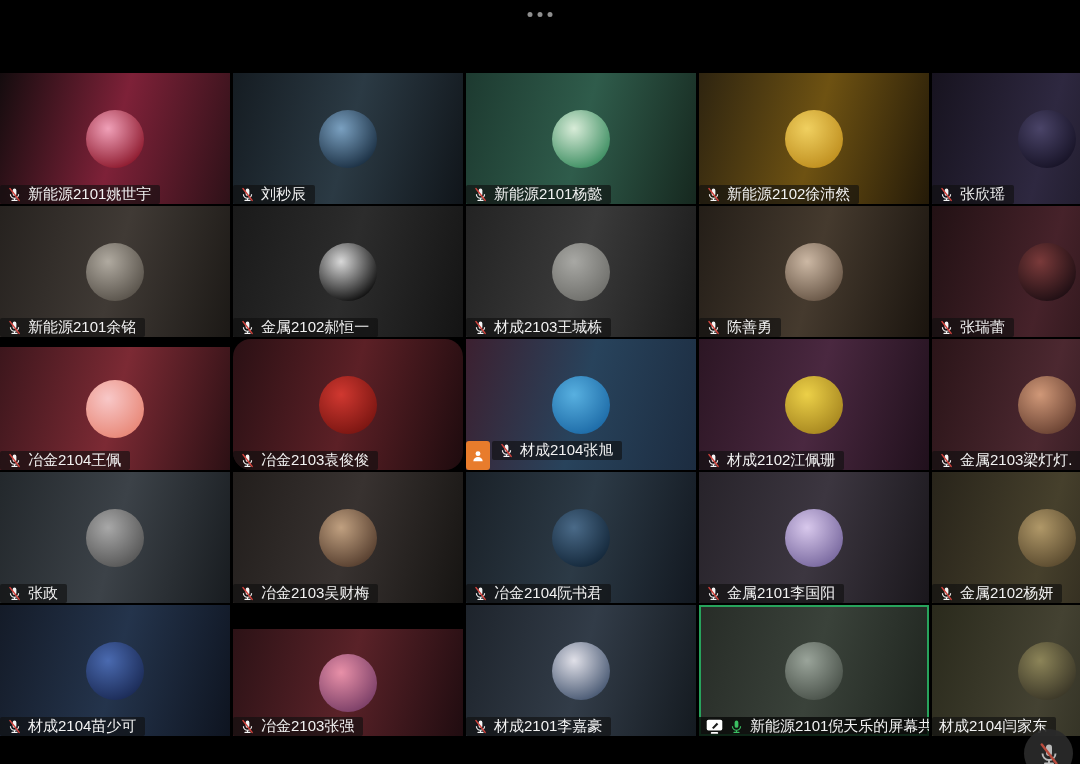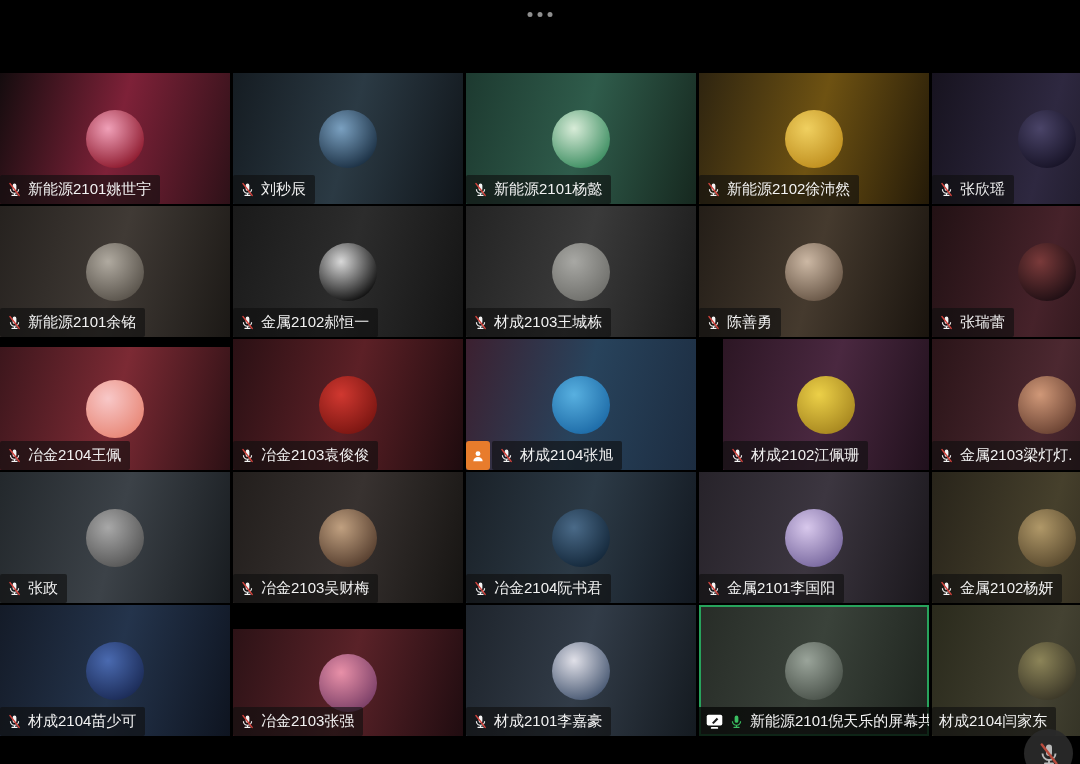--- a/index.html
+++ b/index.html
@@ -19,21 +19,21 @@
   .avatar {
     position:absolute; left:50%; top:50%; transform:translate(-50%,-50%);
     width:58px; height:58px; border-radius:50%;
   }
   .label-row { position:absolute; left:0; bottom:0; display:flex; align-items:stretch; gap:2px; max-width:100%; }
   .badge {
     width:24px; height:29px; background:#e87c2c; border-radius:3px; flex:0 0 auto;
     display:flex; align-items:center; justify-content:center;
   }
   .label {
-    display:flex; align-items:center; gap:6px; height:29px;
+    display:flex; align-items:center; gap:6px; height:19px;
     background:rgba(14,14,14,.62); border-radius:2px; padding:0 9px 0 7px;
     overflow:hidden;
   }
   .tile.share .label-row { right:0; }
   .tile.share .label { flex:1; background:rgba(8,10,8,.82); border-radius:0; }
   .pname { color:#f2f2f2; font-size:15px; white-space:nowrap; }
   .micwrap { display:flex; align-items:center; flex:0 0 auto; }
 
   .float-mic {
     position:absolute; left:1024px; top:729px; width:49px; height:49px; border-radius:50%;
@@ -264,21 +264,21 @@
             <line x1="12" y1="18" x2="12" y2="21" stroke="#f5f5f5" stroke-width="1.9"></line>
             <line x1="8" y1="21.4" x2="16" y2="21.4" stroke="#f5f5f5" stroke-width="1.9" stroke-linecap="round"></line>
             <line x1="4.8" y1="2.6" x2="19.4" y2="21.4" stroke="#d2423c" stroke-width="2.5" stroke-linecap="round"></line>
           </svg>
         </span>
         <span class="pname">冶金2104王佩</span>
       </div>
     </div>
   </div>
 
-  <div class="tile" style="background: linear-gradient(105deg, rgb(42, 16, 20), rgb(92, 32, 38) 50%, rgb(30, 11, 14));">
+  <div class="tile" style="background: linear-gradient(105deg, rgb(42, 16, 20), rgb(92, 32, 38) 50%, rgb(30, 11, 14)); border-radius: 18px;">
     <div class="avatar" style="background: radial-gradient(circle at 38% 32%, rgb(208, 56, 48), rgb(124, 22, 18) 78%);"></div>
     <div class="label-row">
 
       <div class="label">
 
         <span class="micwrap mic-muted">
           <svg width="15" height="15" viewBox="0 0 24 24">
             <rect x="9" y="2.5" width="6" height="11.5" rx="3" fill="#f5f5f5"></rect>
             <path d="M5.5 11.5a6.5 6.5 0 0 0 13 0" fill="none" stroke="#f5f5f5" stroke-width="1.9"></path>
             <line x1="12" y1="18" x2="12" y2="21" stroke="#f5f5f5" stroke-width="1.9"></line>
@@ -309,21 +309,21 @@
             <line x1="12" y1="18" x2="12" y2="21" stroke="#f5f5f5" stroke-width="1.9"></line>
             <line x1="8" y1="21.4" x2="16" y2="21.4" stroke="#f5f5f5" stroke-width="1.9" stroke-linecap="round"></line>
             <line x1="4.8" y1="2.6" x2="19.4" y2="21.4" stroke="#d2423c" stroke-width="2.5" stroke-linecap="round"></line>
           </svg>
         </span>
         <span class="pname">材成2104张旭</span>
       </div>
     </div>
   </div>
 
-  <div class="tile" style="background: linear-gradient(105deg, rgb(44, 22, 36), rgb(74, 40, 64) 50%, rgb(32, 16, 28)); margin-left: 24px;">
+  <div class="tile" style="background: linear-gradient(105deg, rgb(44, 22, 36), rgb(74, 40, 64) 50%, rgb(32, 16, 28));">
     <div class="avatar" style="background: radial-gradient(circle at 38% 32%, rgb(236, 208, 72), rgb(168, 136, 32) 78%);"></div>
     <div class="label-row">
 
       <div class="label">
 
         <span class="micwrap mic-muted">
           <svg width="15" height="15" viewBox="0 0 24 24">
             <rect x="9" y="2.5" width="6" height="11.5" rx="3" fill="#f5f5f5"></rect>
             <path d="M5.5 11.5a6.5 6.5 0 0 0 13 0" fill="none" stroke="#f5f5f5" stroke-width="1.9"></path>
             <line x1="12" y1="18" x2="12" y2="21" stroke="#f5f5f5" stroke-width="1.9"></line>

